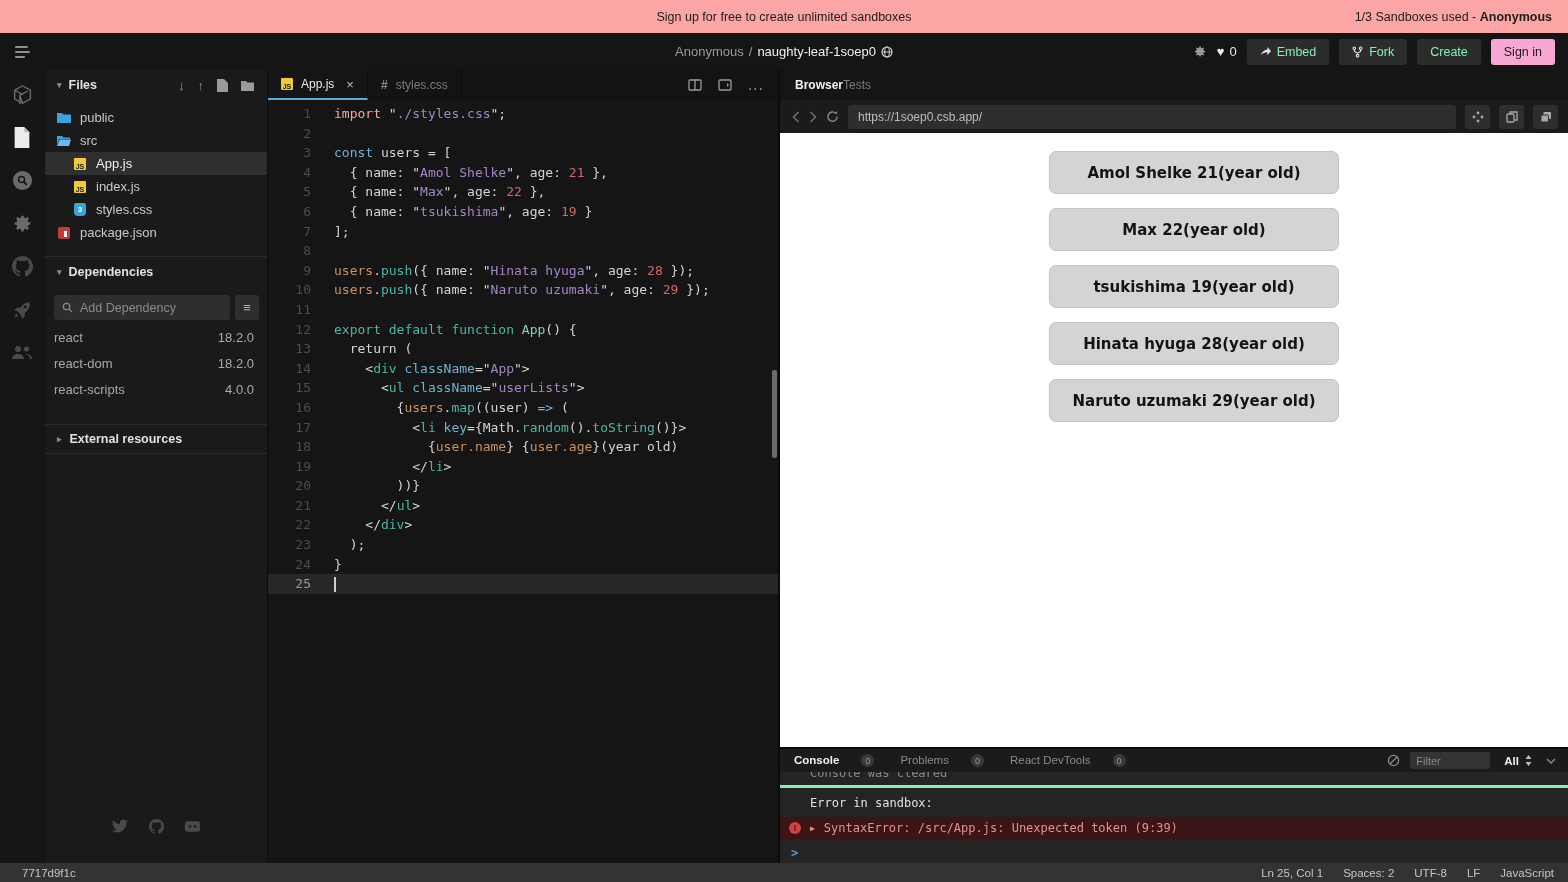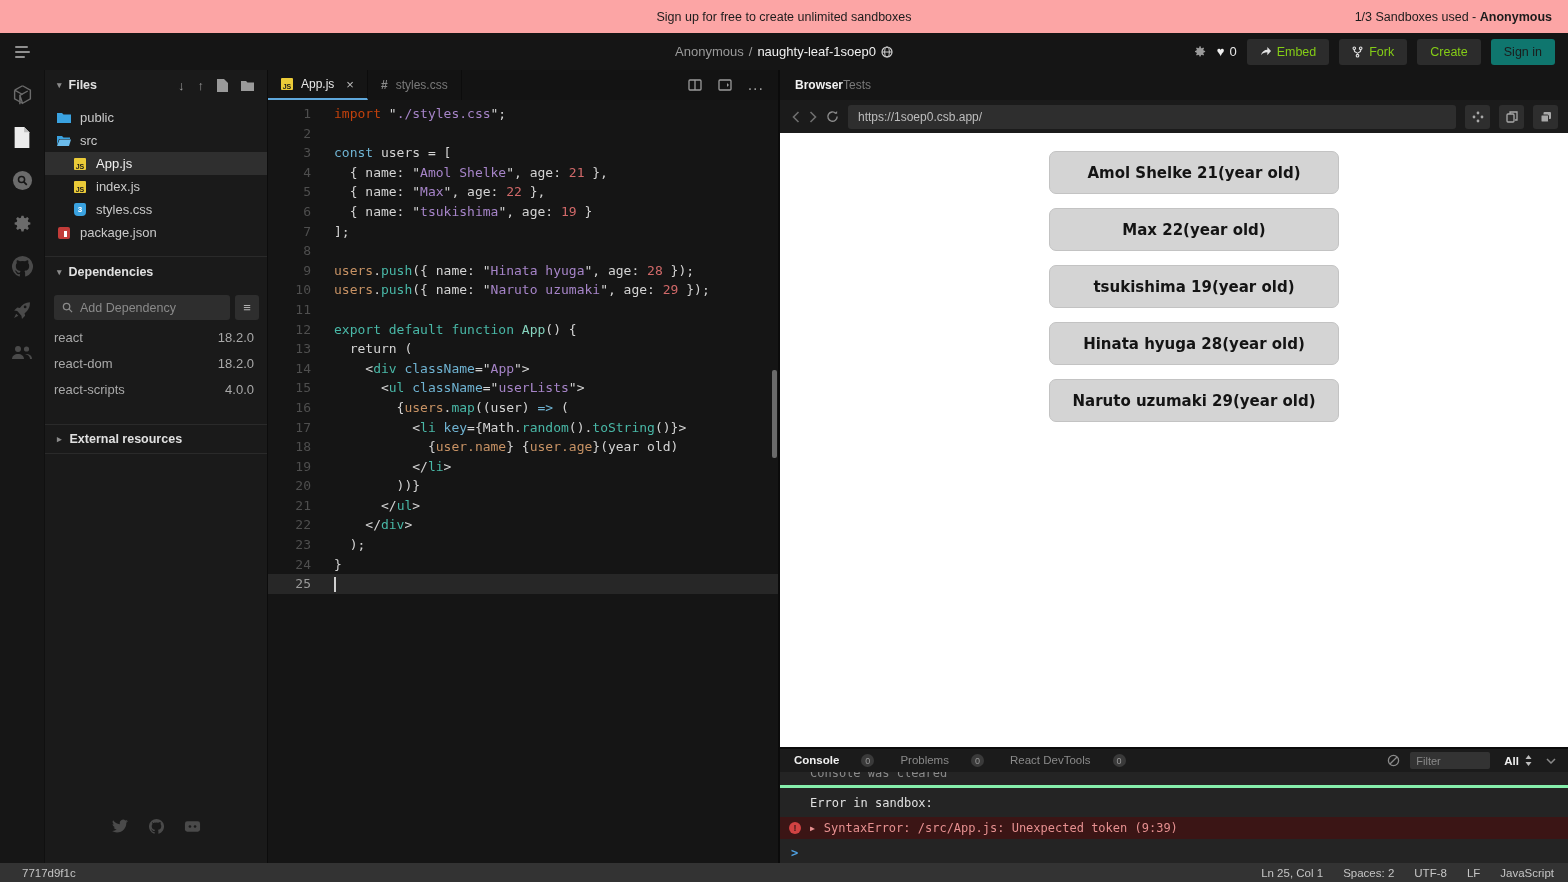--- a/index.html
+++ b/index.html
@@ -20,22 +20,22 @@
   .hamburger span:nth-child(1){ width:13px; }
   .hamburger span:nth-child(2){ width:15px; }
   .hamburger span:nth-child(3){ width:10px; }
   .header-title { position:absolute; left:0; right:0; display:flex; justify-content:center; align-items:center; gap:5px; font-size:13px; pointer-events:none; }
   .header-title .owner { color:#9a9a9a; }
   .header-title .sep { color:#9a9a9a; }
   .header-title .name { color:#f0f0f0; }
   .header-right { margin-left:auto; display:flex; align-items:center; gap:10px; padding-right:13px; z-index:1; }
   .icon-btn { color:#a0a0a0; font-size:15px; background:none; border:none; cursor:pointer; display:flex; align-items:center; }
   .like { display:flex; align-items:center; gap:5px; color:#e8e8e8; font-size:13px; }
-  .hdr-btn { height:26px; background:#2C2C2C; border:none; border-radius:3px; color:#84cc16; font-size:12.5px; padding:0 13px; display:flex; align-items:center; gap:6px; cursor:pointer; font-family:inherit; }
-  .hdr-btn.signin { background:#0f766e; color:#1c1c1c; }
+  .hdr-btn { height:26px; background:#2C2C2C; border:none; border-radius:3px; color:#86efac; font-size:12.5px; padding:0 13px; display:flex; align-items:center; gap:6px; cursor:pointer; font-family:inherit; }
+  .hdr-btn.signin { background:#f9a8d4; color:#1c1c1c; }
 
   
   .main { position:absolute; top:70px; left:0; right:0; bottom:19px; display:flex; }
 
   
   .rail { width:45px; background:#161616; display:flex; flex-direction:column; align-items:center; padding-top:13px; gap:20px; border-right:1px solid #101010; }
   .rail-ico { width:23px; height:23px; display:flex; align-items:center; justify-content:center; color:#6b6b6b; cursor:pointer; }
   .rail-ico.active { color:#ececec; }
 
   
@@ -70,21 +70,21 @@
   .tab .close { color:#bdbdbd; font-size:13px; margin-left:4px; }
   .hash-ico { color:#8a8a8a; font-weight:bold; font-size:12px; }
   .tabbar-right { margin-left:auto; display:flex; align-items:center; gap:16px; padding-right:14px; color:#9a9a9a; }
   .code { flex:1; padding-top:4px; font-family:"DejaVu Sans Mono",monospace; font-size:13px; position:relative; overflow:hidden; }
   .code-row { display:flex; height:19.6px; line-height:19.6px; white-space:pre; }
   .gutter { width:43px; text-align:right; color:#4E4E4E; flex:none; user-select:none; }
   .code-text { padding-left:23px; color:#D4D4D4; }
   .code-row.active { background:#272727; }
   .code-row.active .gutter { color:#9a9a9a; }
   .cursor { display:inline-block; width:1.5px; height:15px; background:#cfcfcf; vertical-align:middle; }
-  .tk-p { color:#D4D4D4; } .tk-k1 { color:#c2410c;margin-top:8px; } .tk-k2 { color:#6FB3D2;text-align:center; }
+  .tk-p { color:#D4D4D4; } .tk-k1 { color:#fca5a5;margin-top:8px; } .tk-k2 { color:#6FB3D2;text-align:center; }
   .tk-k3 { color:#49B8A7; } .tk-s { color:#A684C8; } .tk-n { color:#D16969; }
   .tk-o { color:#C79264; } .tk-cmp { color:#86D4BE; }
   .scrollthumb { position:absolute; right:1px; top:300px; width:5px; height:88px; background:#6a6a6a; border-radius:2px; }
 
   
   .rightpane { flex:1; display:flex; flex-direction:column; background:#1A1A1A; border-left:2px solid #0b0b0b; }
   .pv-tabs { height:30px; background:#151515; display:flex; align-items:center; padding-left:15px; font-size:12px; }
   .pv-tab { color:#7a7a7a; cursor:pointer; }
   .pv-tab.active { color:#f2f2f2; font-weight:bold; }
   .urlbar { height:33px; background:#1B1B1B; display:flex; align-items:center; gap:9px; padding:0 10px 0 12px; }

